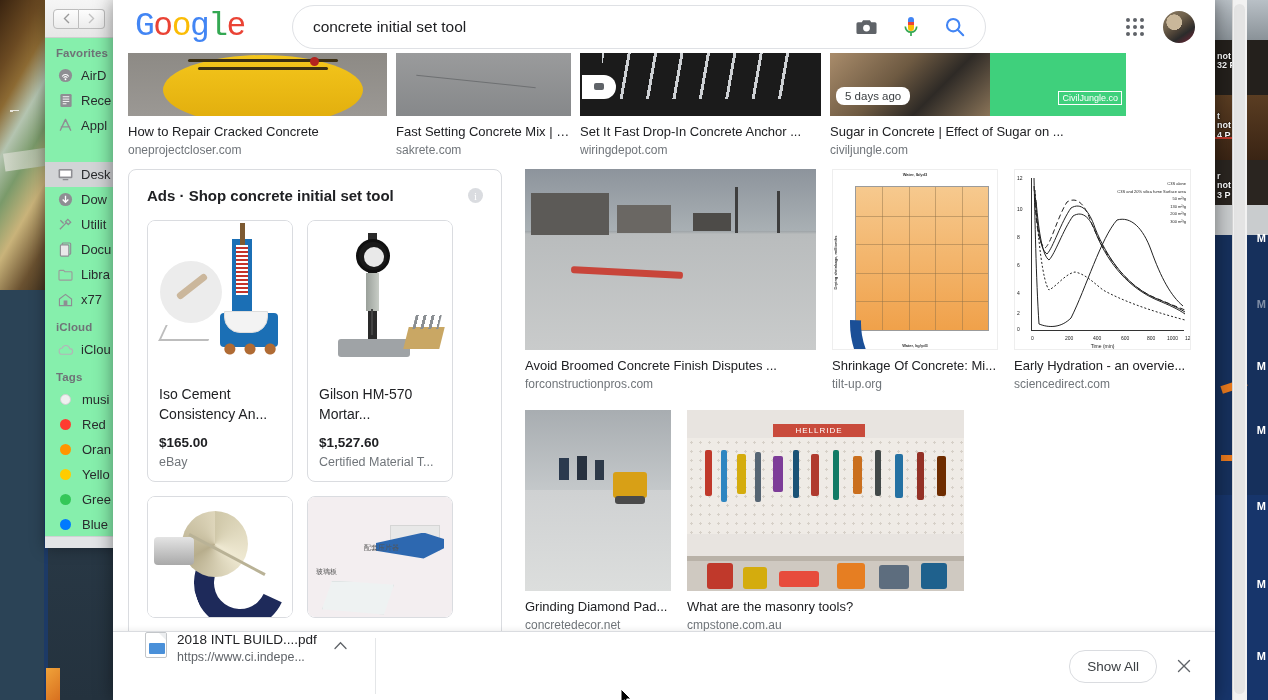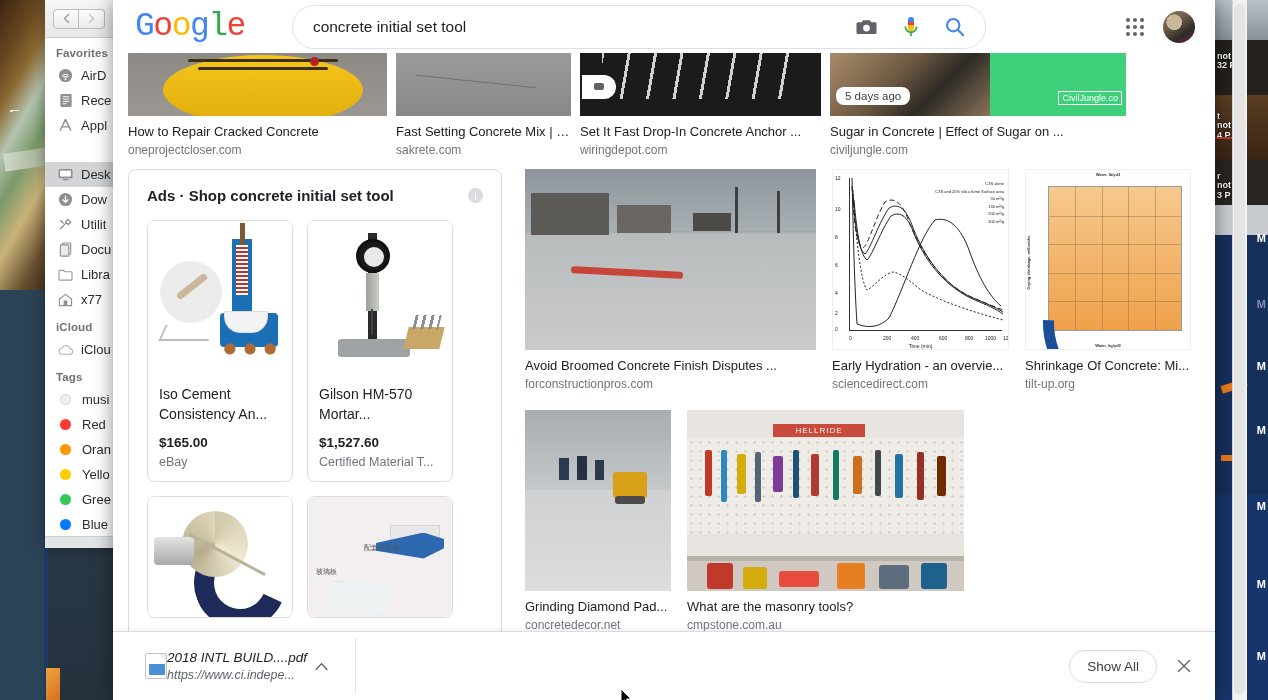--- a/index.html
+++ b/index.html
@@ -53,21 +53,21 @@
   .bg-right .label{position:absolute;left:2px;color:#fff;font-size:9px;font-weight:bold;line-height:1.05;text-shadow:0 0 2px #000;}
   .bg-right .orange-a{position:absolute;left:6px;top:382px;width:26px;height:8px;background:#e8791d;transform:rotate(-18deg);}
   .bg-right .orange-b{position:absolute;left:6px;top:455px;width:24px;height:6px;background:#e8791d;}
   .scroll-track{position:absolute;right:21px;top:0;width:15px;height:700px;background:#f2f2f2;border-left:1px solid #d6d6d6;}
   .scroll-thumb{position:absolute;right:23px;top:4px;width:11px;height:690px;background:#e4e4e4;border-radius:6px;}
   .red-mark{position:absolute;right:36px;top:137px;width:17px;height:2px;background:#c0392b;}
 
   
   .finder {
     position:absolute; left:45px; top:0; width:115px; height:548px;
-    background:#ffffff;
+    background:#86efac;
     border-right:1px solid #c8cbce;
     box-shadow: 0 0 14px rgba(0,0,0,.35);
     overflow:hidden;
   }
   .finder-toolbar{
     height:38px; background:linear-gradient(180deg,#f6f6f6,#e7e7e7);
     border-bottom:1px solid #cfcfcf; display:flex; align-items:center; padding-left:8px; gap:0;
   }
   .nav-btn{
     width:26px;height:20px;border:1px solid #bdbdbd;background:linear-gradient(180deg,#fdfdfd,#ececec);
@@ -291,21 +291,21 @@
   .ph-wall .shelf{position:absolute;left:0;bottom:30px;width:100%;height:5px;background:#b9b2a8;}
   .ph-wall .t{position:absolute;border-radius:2px;}
   .ph-wall .floor{position:absolute;left:0;bottom:0;width:100%;height:30px;background:#cfc9c1;}
 
   
   .dlbar{
     position:absolute;left:0;bottom:0;width:1102px;height:69px;background:#fff;
     border-top:1px solid #dadce0; box-shadow:0 -1px 6px rgba(0,0,0,.08);
     display:flex;align-items:center;padding:0 18px;z-index:20;
   }
-  .dl-item{display:flex;align-items:center;padding:0 12px 0 14px;height:69px;font-style:italic;}
+  .dl-item{display:flex;gap:10px;padding:0 12px 0 14px;height:69px;}
   .dl-ico{width:22px;height:26px;background:#fff;border:1px solid #c3c6c9;border-radius:2px;position:relative;}
   .dl-ico:before{content:'';position:absolute;right:0;top:0;border-width:0 7px 7px 0;border-style:solid;border-color:#fff #eceef0;}
   .dl-ico i{position:absolute;left:3px;bottom:3px;width:16px;height:11px;background:#4a90d9;border-radius:1px;}
   .dl-texts{display:flex;flex-direction:column;gap:3px;}
   .dl-name{font-size:13.5px;color:#202124;}
   .dl-url{font-size:12.5px;color:#5f6368;}
   .dl-caret{width:28px;height:28px;display:flex;align-items:center;justify-content:center;color:#5f6368;}
   .dl-div{width:1px;height:56px;background:#e4e6e8;margin-left:8px;}
   .dl-right{margin-left:auto;display:flex;align-items:center;gap:14px;}
   .showall{
@@ -667,20 +667,41 @@
               <div class="sky"></div>
                 <div class="bldg"></div>
                 <div class="bldg2"></div>
               <div class="truck"></div>
                 <div class="pole"></div>
                 <div class="pole2"></div>
                 <div class="red"></div>
             </div>
             <div class="ititle" style="width:291px">Avoid Broomed Concrete Finish Disputes ...</div>
             <div class="isrc">forconstructionpros.com</div>
+          </div>
+
+          <div class="icard">
+            <div class="ithumb ph-chart">
+              <div class="axl-t">Water, lb/yd3</div>
+              <div class="plot">
+                <div class="gl-v" style="left:20%"></div>
+                  <div class="gl-v" style="left:40%"></div>
+                <div class="gl-v" style="left:60%"></div>
+                  <div class="gl-v" style="left:80%"></div>
+                <div class="gl-h" style="top:20%"></div>
+                  <div class="gl-h" style="top:40%"></div>
+                <div class="gl-h" style="top:60%"></div>
+                  <div class="gl-h" style="top:80%"></div>
+                <div class="curve"></div>
+              </div>
+              <div class="axl-b">Water, kg/yd3</div>
+              <div class="axl-l">Drying shrinkage, millionths</div>
+            </div>
+            <div class="ititle" style="width:166px">Shrinkage Of Concrete: Mi...</div>
+            <div class="isrc">tilt-up.org</div>
           </div>
 
           <div class="icard">
             <div class="ithumb ph-hyd">
               <div class="frame"></div>
               <div class="yl" style="top:5px">12</div>
               <div class="yl" style="top:36px">10</div>
               <div class="yl" style="top:64px">8</div>
               <div class="yl" style="top:92px">6</div>
               <div class="yl" style="top:120px">4</div>
@@ -708,41 +729,20 @@
                 <div>C3S and 20% silica fume Surface area</div>
                 <div>50 m²/g</div>
                 <div>130 m²/g</div>
                 <div>200 m²/g</div>
                 <div>300 m²/g</div>
               </div>
             </div>
             <div class="ititle" style="width:177px">Early Hydration - an overvie...</div>
             <div class="isrc">sciencedirect.com</div>
           </div>
-
-          <div class="icard">
-            <div class="ithumb ph-chart">
-              <div class="axl-t">Water, lb/yd3</div>
-              <div class="plot">
-                <div class="gl-v" style="left:20%"></div>
-                  <div class="gl-v" style="left:40%"></div>
-                <div class="gl-v" style="left:60%"></div>
-                  <div class="gl-v" style="left:80%"></div>
-                <div class="gl-h" style="top:20%"></div>
-                  <div class="gl-h" style="top:40%"></div>
-                <div class="gl-h" style="top:60%"></div>
-                  <div class="gl-h" style="top:80%"></div>
-                <div class="curve"></div>
-              </div>
-              <div class="axl-b">Water, kg/yd3</div>
-              <div class="axl-l">Drying shrinkage, millionths</div>
-            </div>
-            <div class="ititle" style="width:166px">Shrinkage Of Concrete: Mi...</div>
-            <div class="isrc">tilt-up.org</div>
-          </div>
         </div>
 
         <div class="irow" style="margin-top:19px">
           <div class="icard">
             <div class="ithumb ph-grind">
               <div class="wall"></div>
                 <div class="m1"></div>
                 <div class="m2"></div>
                 <div class="m3"></div>
               <div class="mach">

